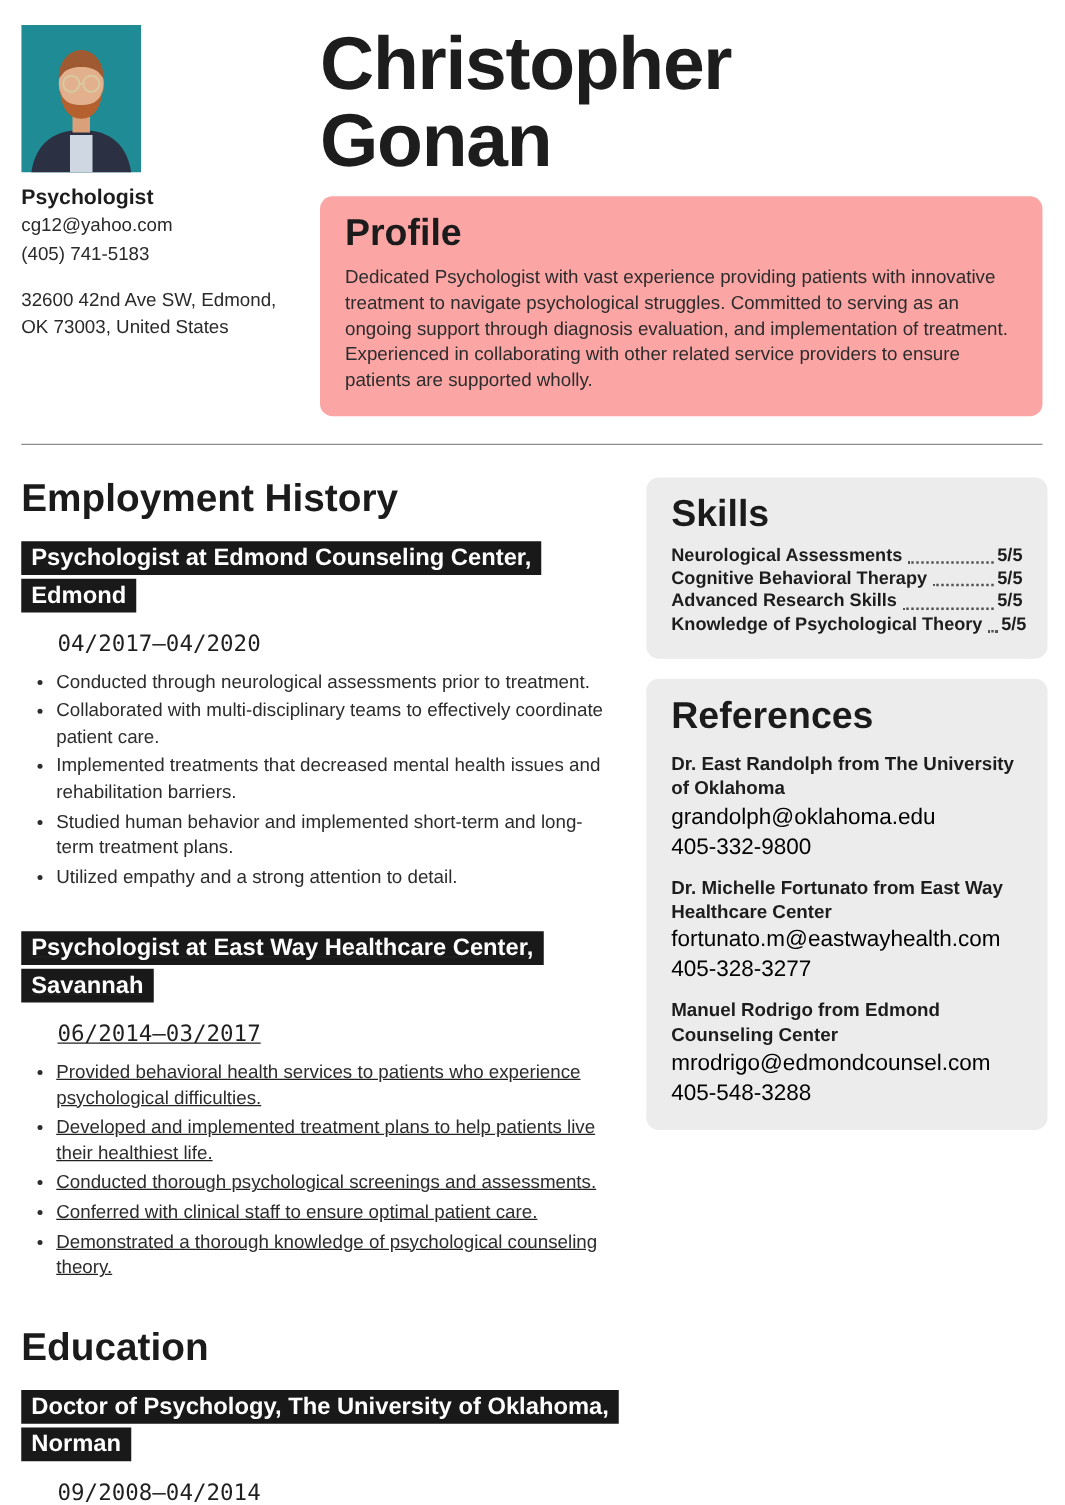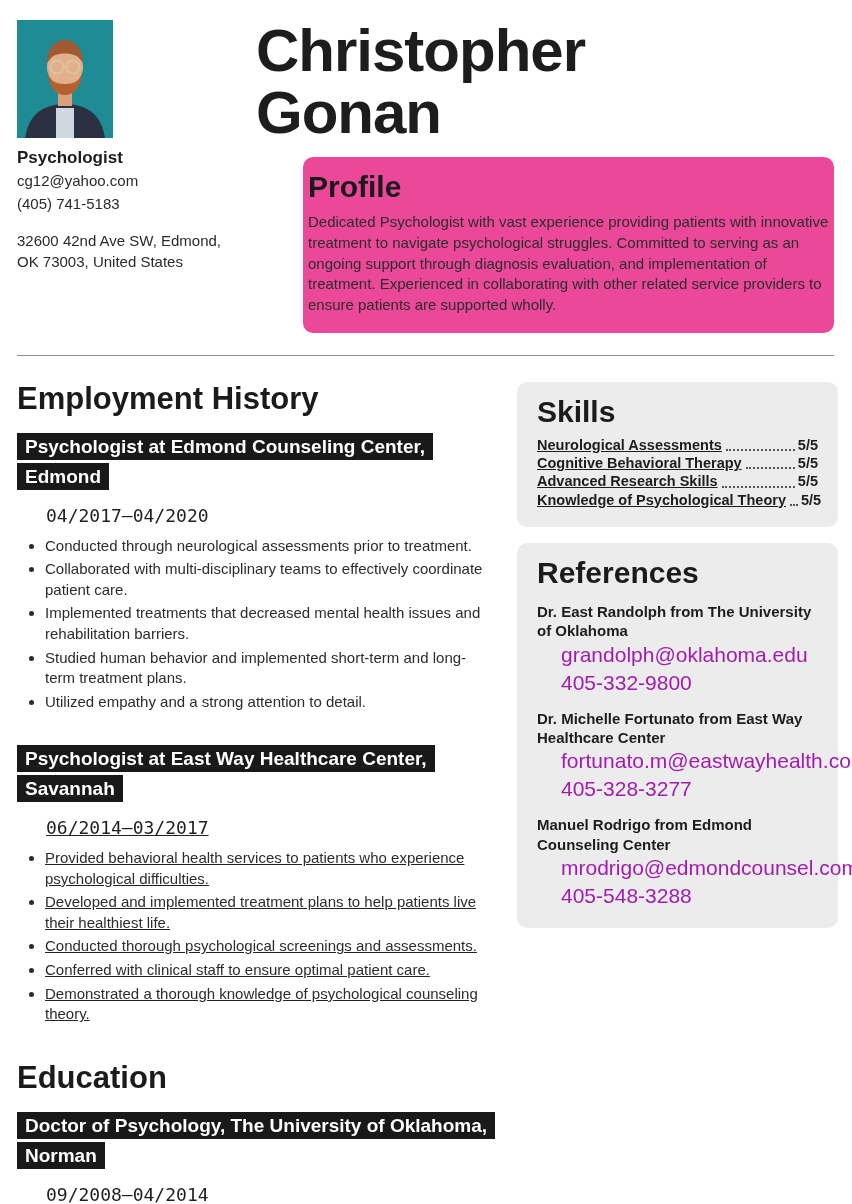--- a/index.html
+++ b/index.html
@@ -10,21 +10,21 @@
   
   .top { display:flex; }
   .left-col { width:239px; flex:none; }
   .photo { width:96px; height:118px; display:block; }
   .photo svg { display:block; }
   .role { font-size:17px; font-weight:700; margin-top:10px; color:#1c1c1c; }
   .contact { font-size:15px; line-height:1.42; color:#2a2a2a; margin-top:2px; }
   .address { font-size:15px; line-height:1.42; color:#2a2a2a; margin-top:15px; width:225px; }
   .right-col { flex:1; min-width:0; }
   .name { font-size:60px; font-weight:700; line-height:1.04; color:#1d1d1d; letter-spacing:-1px; max-width:450px; }
-  .profile-box { background:#ec4899; border-radius:10px; margin-top:12px; padding:13px 5px 17px;margin-left:47px; }
+  .profile-box { background:#fca5a5; border-radius:10px; margin-top:12px; padding:13px 20px 17px; }
   .box-title { font-size:30px; font-weight:700; color:#1b1b1b; line-height:1.15; }
   .profile-text { font-size:15px; line-height:1.38; color:#2c2c2c; margin-top:8px; }
 
   hr.divider { border:none; border-top:1px solid #8f8f8f; margin:22px 0 0; }
 
   
   .main { display:flex; margin-top:26px; gap:22px; }
   .main-left { width:478px; flex:none; }
   .section-title { font-size:31px; font-weight:700; color:#1b1b1b; line-height:1.1; }
   .job { margin-top:16px; }
@@ -37,26 +37,26 @@
   ul.bullets li { font-size:15px; line-height:1.37; color:#2c2c2c; margin-bottom:3px; }
   .edu-title { margin-top:36px; }
 
   
   .sidebar { width:321px; flex:none; }
   .side-box { background:#ececec; border-radius:10px; padding:13px 20px 18px; }
   .side-box + .side-box { margin-top:16px; }
   .skills-list { margin-top:8px; }
   .skill-row { display:flex; align-items:flex-end; font-size:14.5px; font-weight:700;
                color:#1d1d1d; line-height:1.18; margin-top:1px; }
-  .skill-name { white-space:nowrap;text-decoration:underline; }
+  .skill-name { white-space:nowrap; }
   .leader { flex:1; border-bottom:2px dotted #555; margin:0 3px 3px 4px; min-width:8px; }
   .skill-level { white-space:nowrap; }
   .ref-item { margin-top:12px; }
   .ref-name { font-size:15px; font-weight:700; line-height:1.28; color:#1d1d1d; }
-  .ref-line { font-size:21px; line-height:1.34; color:#a21caf;margin-left:24px; }
+  .ref-line { font-size:18px; line-height:1.34; color:#000000; }
 </style>
 </head>
 <body>
 
 <div class="page">
 
   <div class="top">
     <div class="left-col">
       <div class="photo">
         <svg width="96" height="118" viewBox="0 0 96 118">

